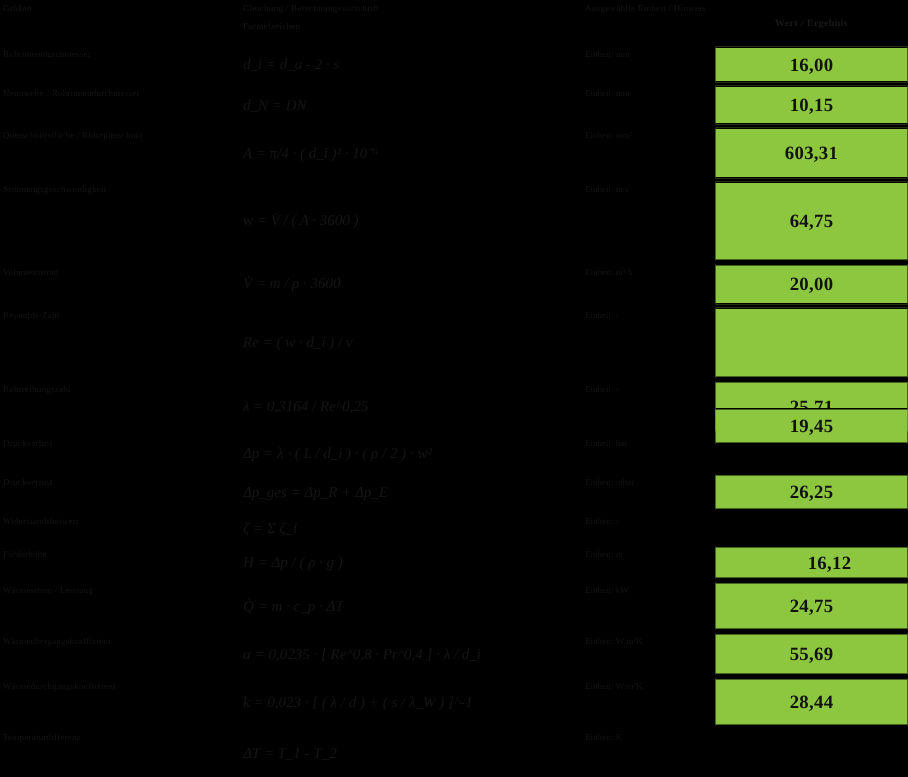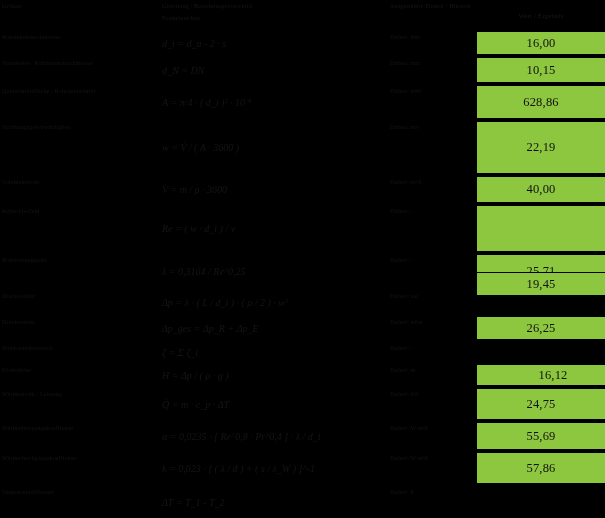--- a/index.html
+++ b/index.html
@@ -65,20 +65,21 @@
     white-space: nowrap;
   }
 
   
   #result-col {
     position: absolute;
     left: 477px;
     top: 0;
     width: 128px;
     height: 518px;
+    font-weight: bold;
   }
   #result-header {
     position: absolute;
     left: 0;
     top: 0;
     width: 128px;
     height: 31px;
     background: #000000;
     color: #1a1a1a;
     font-size: 6.5px;
@@ -163,26 +164,26 @@
       <div class="cell col-unit unit" style="top: 454px;">Einheit: W/m²K</div>
       <div class="cell col-label dim" style="top: 488px;">Temperaturdifferenz</div>
       <div class="cell col-formula formula" style="top: 495.5px;">ΔT  =  T_1 - T_2</div>
       <div class="cell col-unit unit" style="top: 488px;">Einheit: K</div>
     </div>
 
   <div id="result-col">
     <div id="result-header">Wert / Ergebnis</div>
   <div class="result-cell" style="top: 31px; height: 24px;">16,00</div>
       <div class="result-cell" style="top: 57px; height: 26px;">10,15</div>
-      <div class="result-cell" style="top: 85px; height: 34px;">628,86</div>
-      <div class="result-cell" style="top: 121px; height: 53px;">22,19</div>
-      <div class="result-cell" style="top: 176px; height: 27px;">40,00</div>
+      <div class="result-cell" style="top: 85px; height: 34px;">603,31</div>
+      <div class="result-cell" style="top: 121px; height: 53px;">64,75</div>
+      <div class="result-cell" style="top: 176px; height: 27px;">20,00</div>
       <div class="result-cell" style="top: 205px; height: 47px;"></div>
       <div class="result-cell" style="top: 254px; height: 34px;">25,71</div>
       <div class="result-cell" style="top: 272px; height: 24px;">19,45</div>
       <div class="result-cell" style="top: 316px; height: 24px;">26,25</div>
       <div class="result-cell" style="top: 364px; height: 22px; padding-left: 24px;">16,12</div>
       <div class="result-cell" style="top: 388px; height: 32px;">24,75</div>
       <div class="result-cell" style="top: 422px; height: 28px; text-align: right;">55,69</div>
-      <div class="result-cell" style="top: 452px; height: 32px;">57,86</div>
+      <div class="result-cell" style="top: 452px; height: 32px;">28,44</div>
     </div>
 
 </div>
 
 </body></html>

